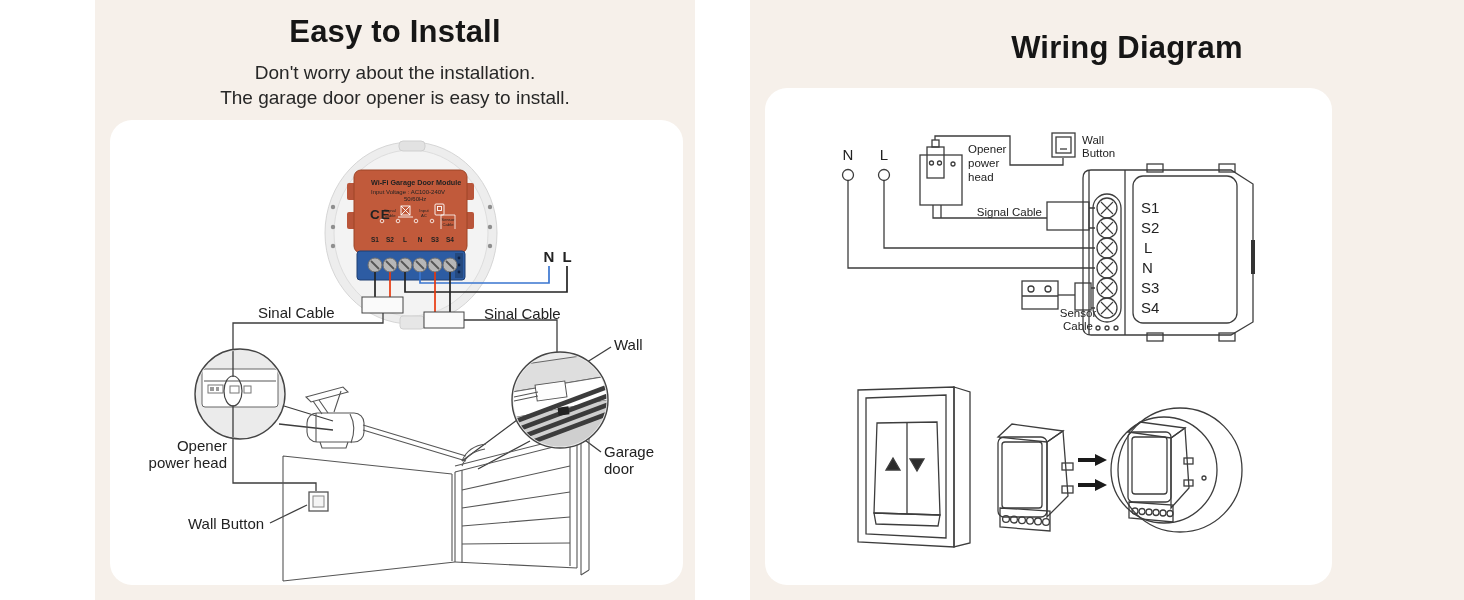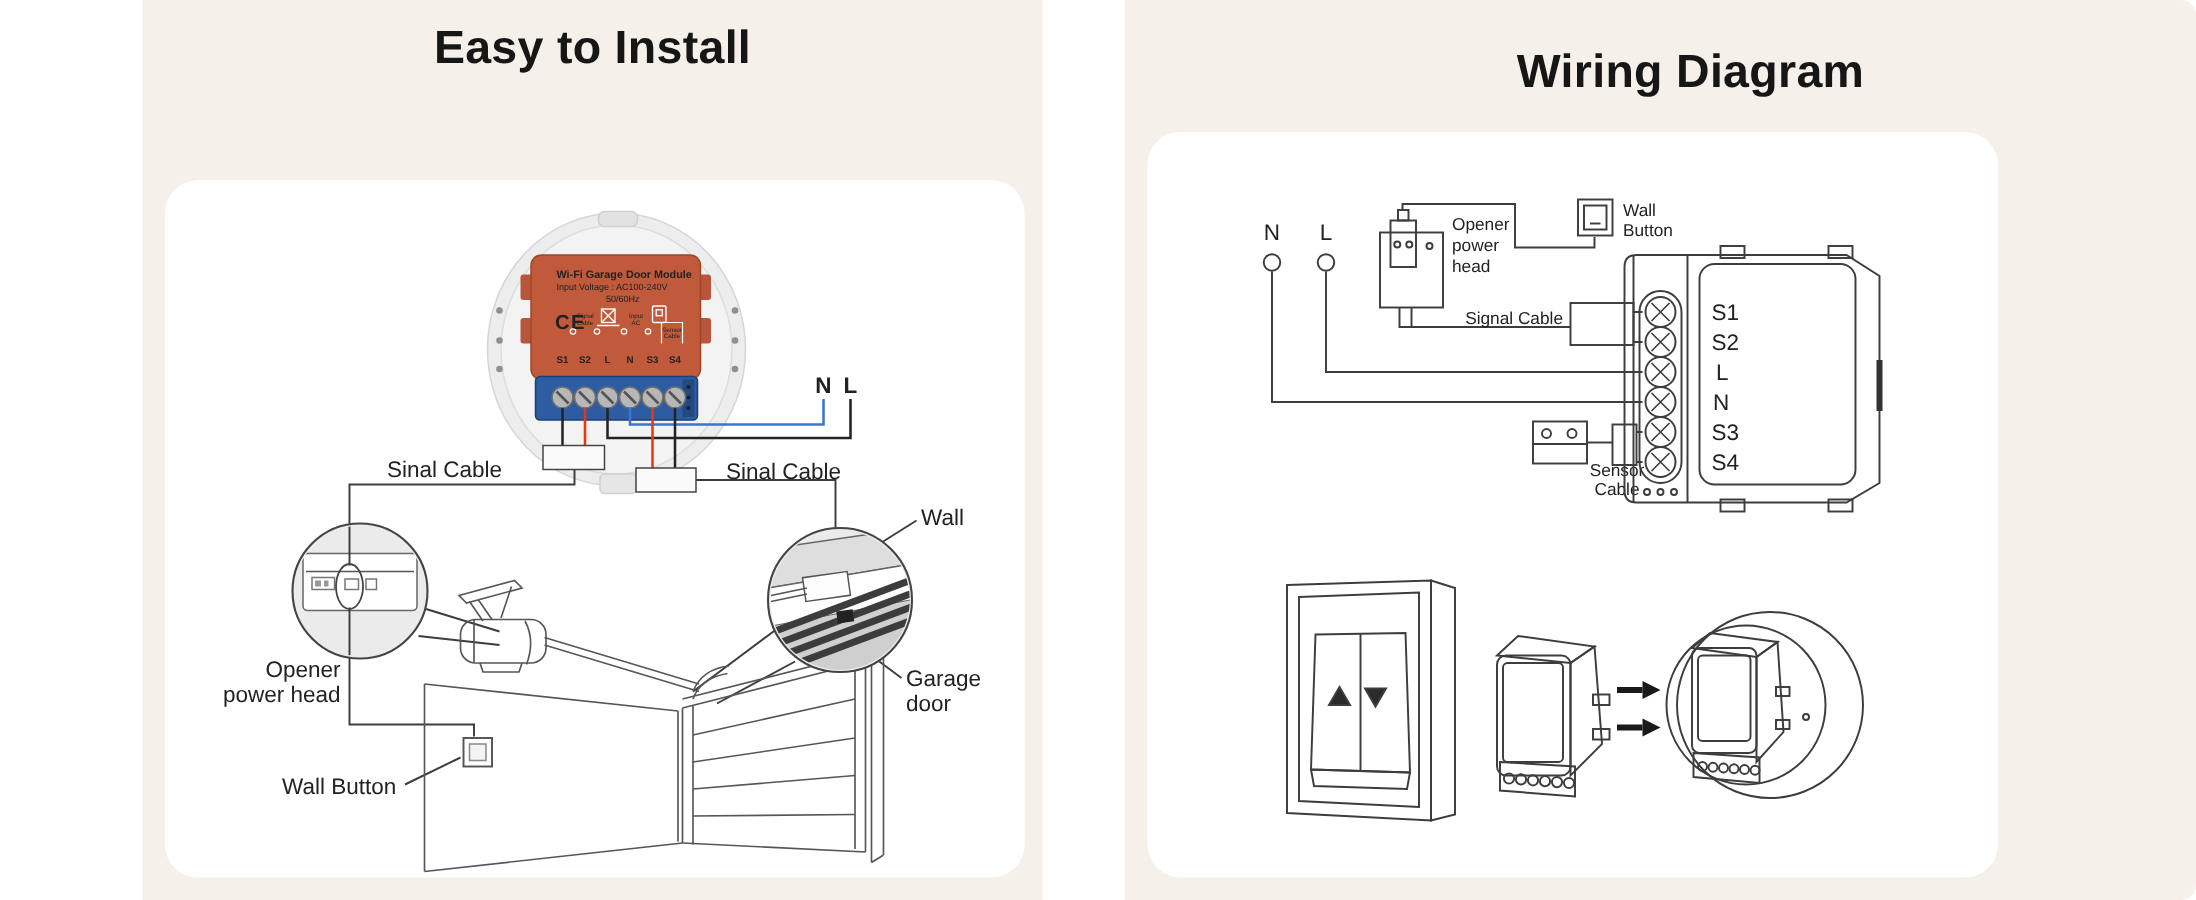--- a/index.html
+++ b/index.html
@@ -1,17 +1,17 @@
 <!DOCTYPE html>
 <html><head>
 <meta charset="utf-8">
 <style>
   html,body{margin:0;padding:0;background:#ffffff;}
   #stage{position:relative;width:1464px;height:600px;background:#ffffff;overflow:hidden;
-         font-family:"Liberation Sans", sans-serif;border-radius:10px;}
+         font-family:"Liberation Sans", sans-serif;}
   .card{position:absolute;top:0;height:600px;}
   #left-card{left:95px;width:600px;}
   #right-card{left:750px;width:714px;}
   .card-bg{position:absolute;inset:0;}
   .panel{position:absolute;background:#ffffff;border-radius:22px;}
   #left-panel{left:15px;top:120px;width:573px;height:465px;}
   #right-panel{left:15px;top:88px;width:567px;height:497px;}
   .title{position:absolute;width:100%;text-align:center;font-weight:bold;
          font-size:31px;color:#161616;letter-spacing:.2px;}
   #left-title{top:14px;}
@@ -31,20 +31,24 @@
 </style>
 </head>
 <body>
 
 <div id="stage">
 
   <div id="left-card" class="card">
     <div class="card-bg" style="background:#f6f0ea"></div>
     <div class="panel" id="left-panel"></div>
     <div class="title" id="left-title">Easy to Install</div>
+    <div class="subtitle">
+      <div>Don't worry about the installation.</div>
+      <div>The garage door opener is easy to install.</div>
+    </div>
 
     <svg id="svg-left" width="600" height="600" viewBox="95 0 600 600">
       <defs>
         <clipPath id="mag1">
             <circle cx="240" cy="394" r="43.5"></circle>
           </clipPath>
         <clipPath id="mag2">
             <circle cx="560" cy="400" r="46.5"></circle>
           </clipPath>
       </defs>

